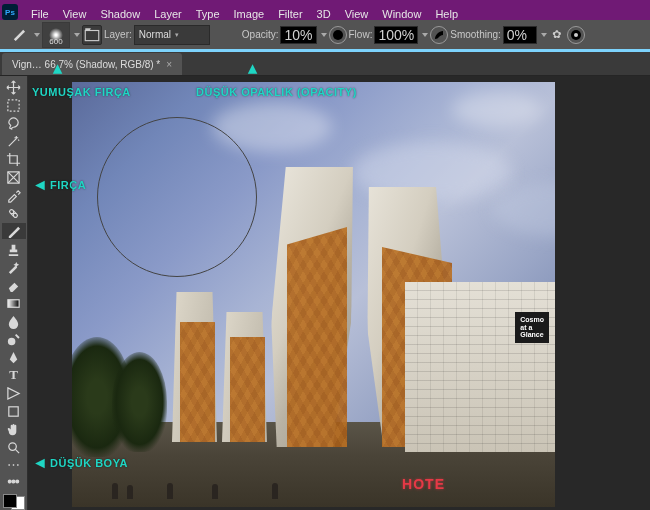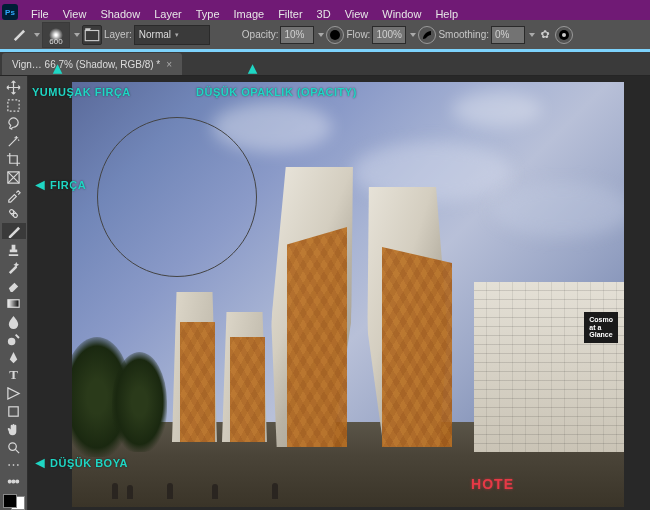--- a/index.html
+++ b/index.html
@@ -8,28 +8,28 @@
 .ps-logo{width:16px;height:16px;background:#001E36;border-radius:3px;display:flex;align-items:center;justify-content:center;color:#31A8FF;font-weight:700;font-size:8px;margin-right:6px}
 .menubar span.mi{padding:0 7px;cursor:default}
 .optbar{height:32px;background:#535353;border-bottom:3px solid #7dd3fc;display:flex;align-items:center;padding:0 6px;gap:2px;font-size:10px;color:#d0d0d0}
 .brush-prev{width:28px;height:26px;border:1px solid #3a3a3a;background:#404040;display:flex;flex-direction:column;align-items:center;justify-content:center;position:relative}
 .brush-dot{width:14px;height:14px;border-radius:50%;background:radial-gradient(circle,#fff 10%,transparent 70%)}
 .brush-num{font-size:8px;color:#ddd;position:absolute;bottom:1px}
 .folder-ic{width:20px;height:20px;background:#3a3a3a;border:1px solid #2a2a2a;border-radius:2px;display:flex;align-items:center;justify-content:center}
 .sel{height:20px;background:#3a3a3a;border:1px solid #2a2a2a;color:#ddd;font-size:10px;padding:0 4px;display:flex;align-items:center;gap:4px}
 .sel .chev{font-size:7px;color:#aaa}
 .lbl{color:#c8c8c8}
-.valbox{height:18px;min-width:34px;background:#737373;border:1px solid #2a2a2a;padding:0 3px;display:flex;align-items:center;font-size:10px}
+.valbox{height:18px;min-width:34px;background:#000000;border:1px solid #2a2a2a;padding:0 3px;display:flex;align-items:center;font-size:14px}
 .circ-ic{width:18px;height:18px;border-radius:50%;border:1px solid #999;display:flex;align-items:center;justify-content:center;font-size:9px;color:#ccc}
 .gear-ic{width:16px;height:16px;display:flex;align-items:center;justify-content:center;color:#ccc;font-size:11px}
 .tabbar{height:24px;background:#3a3a3a;display:flex;align-items:flex-end;border-bottom:1px solid #252525}
 .tab{height:22px;background:#535353;color:#ddd;font-size:10px;padding:0 10px;display:flex;align-items:center;gap:6px;border-top-left-radius:3px;border-top-right-radius:3px;margin-left:2px}
 .tab .x{color:#aaa;font-size:10px}
 .workspace{position:absolute;left:28px;top:76px;right:0;bottom:0;background:#282828}
-.canvas{position:absolute;left:72px;top:82px;width:552px;height:425px;overflow:hidden}
+.canvas{position:absolute;left:72px;top:82px;width:483px;height:425px;overflow:hidden}
 .sky{position:absolute;inset:0;background:linear-gradient(135deg,#5a6a9a 0%,#7186b8 15%,#8a9ac8 30%,#a8b4d4 45%,#b8c0d8 55%,#9aa6c6 70%,#7888b0 85%,#687aa0 100%)}
 .cloud{position:absolute;border-radius:50%;filter:blur(8px)}
 .c1{width:120px;height:50px;background:rgba(255,255,255,.35);top:20px;left:140px}
 .c2{width:160px;height:60px;background:rgba(220,225,240,.4);top:60px;left:280px}
 .c3{width:90px;height:35px;background:rgba(255,255,255,.3);top:10px;left:380px}
 .c4{width:140px;height:55px;background:rgba(200,210,230,.35);top:100px;left:420px}
 .brush-circle{position:absolute;width:160px;height:160px;border:1px solid #444;border-radius:50%;top:35px;left:25px}
 .ground{position:absolute;bottom:0;left:0;right:0;height:85px;background:linear-gradient(to bottom,#5a5548 0%,#4a4438 40%,#3a3428 100%)}
 .tree{position:absolute;bottom:60px;width:55px;height:100px;background:radial-gradient(ellipse at center,#2a3a1a 20%,#1a2810 60%,transparent 75%);border-radius:50% 50% 40% 40%}
 .t1{left:-10px;height:120px;width:70px;bottom:50px}

